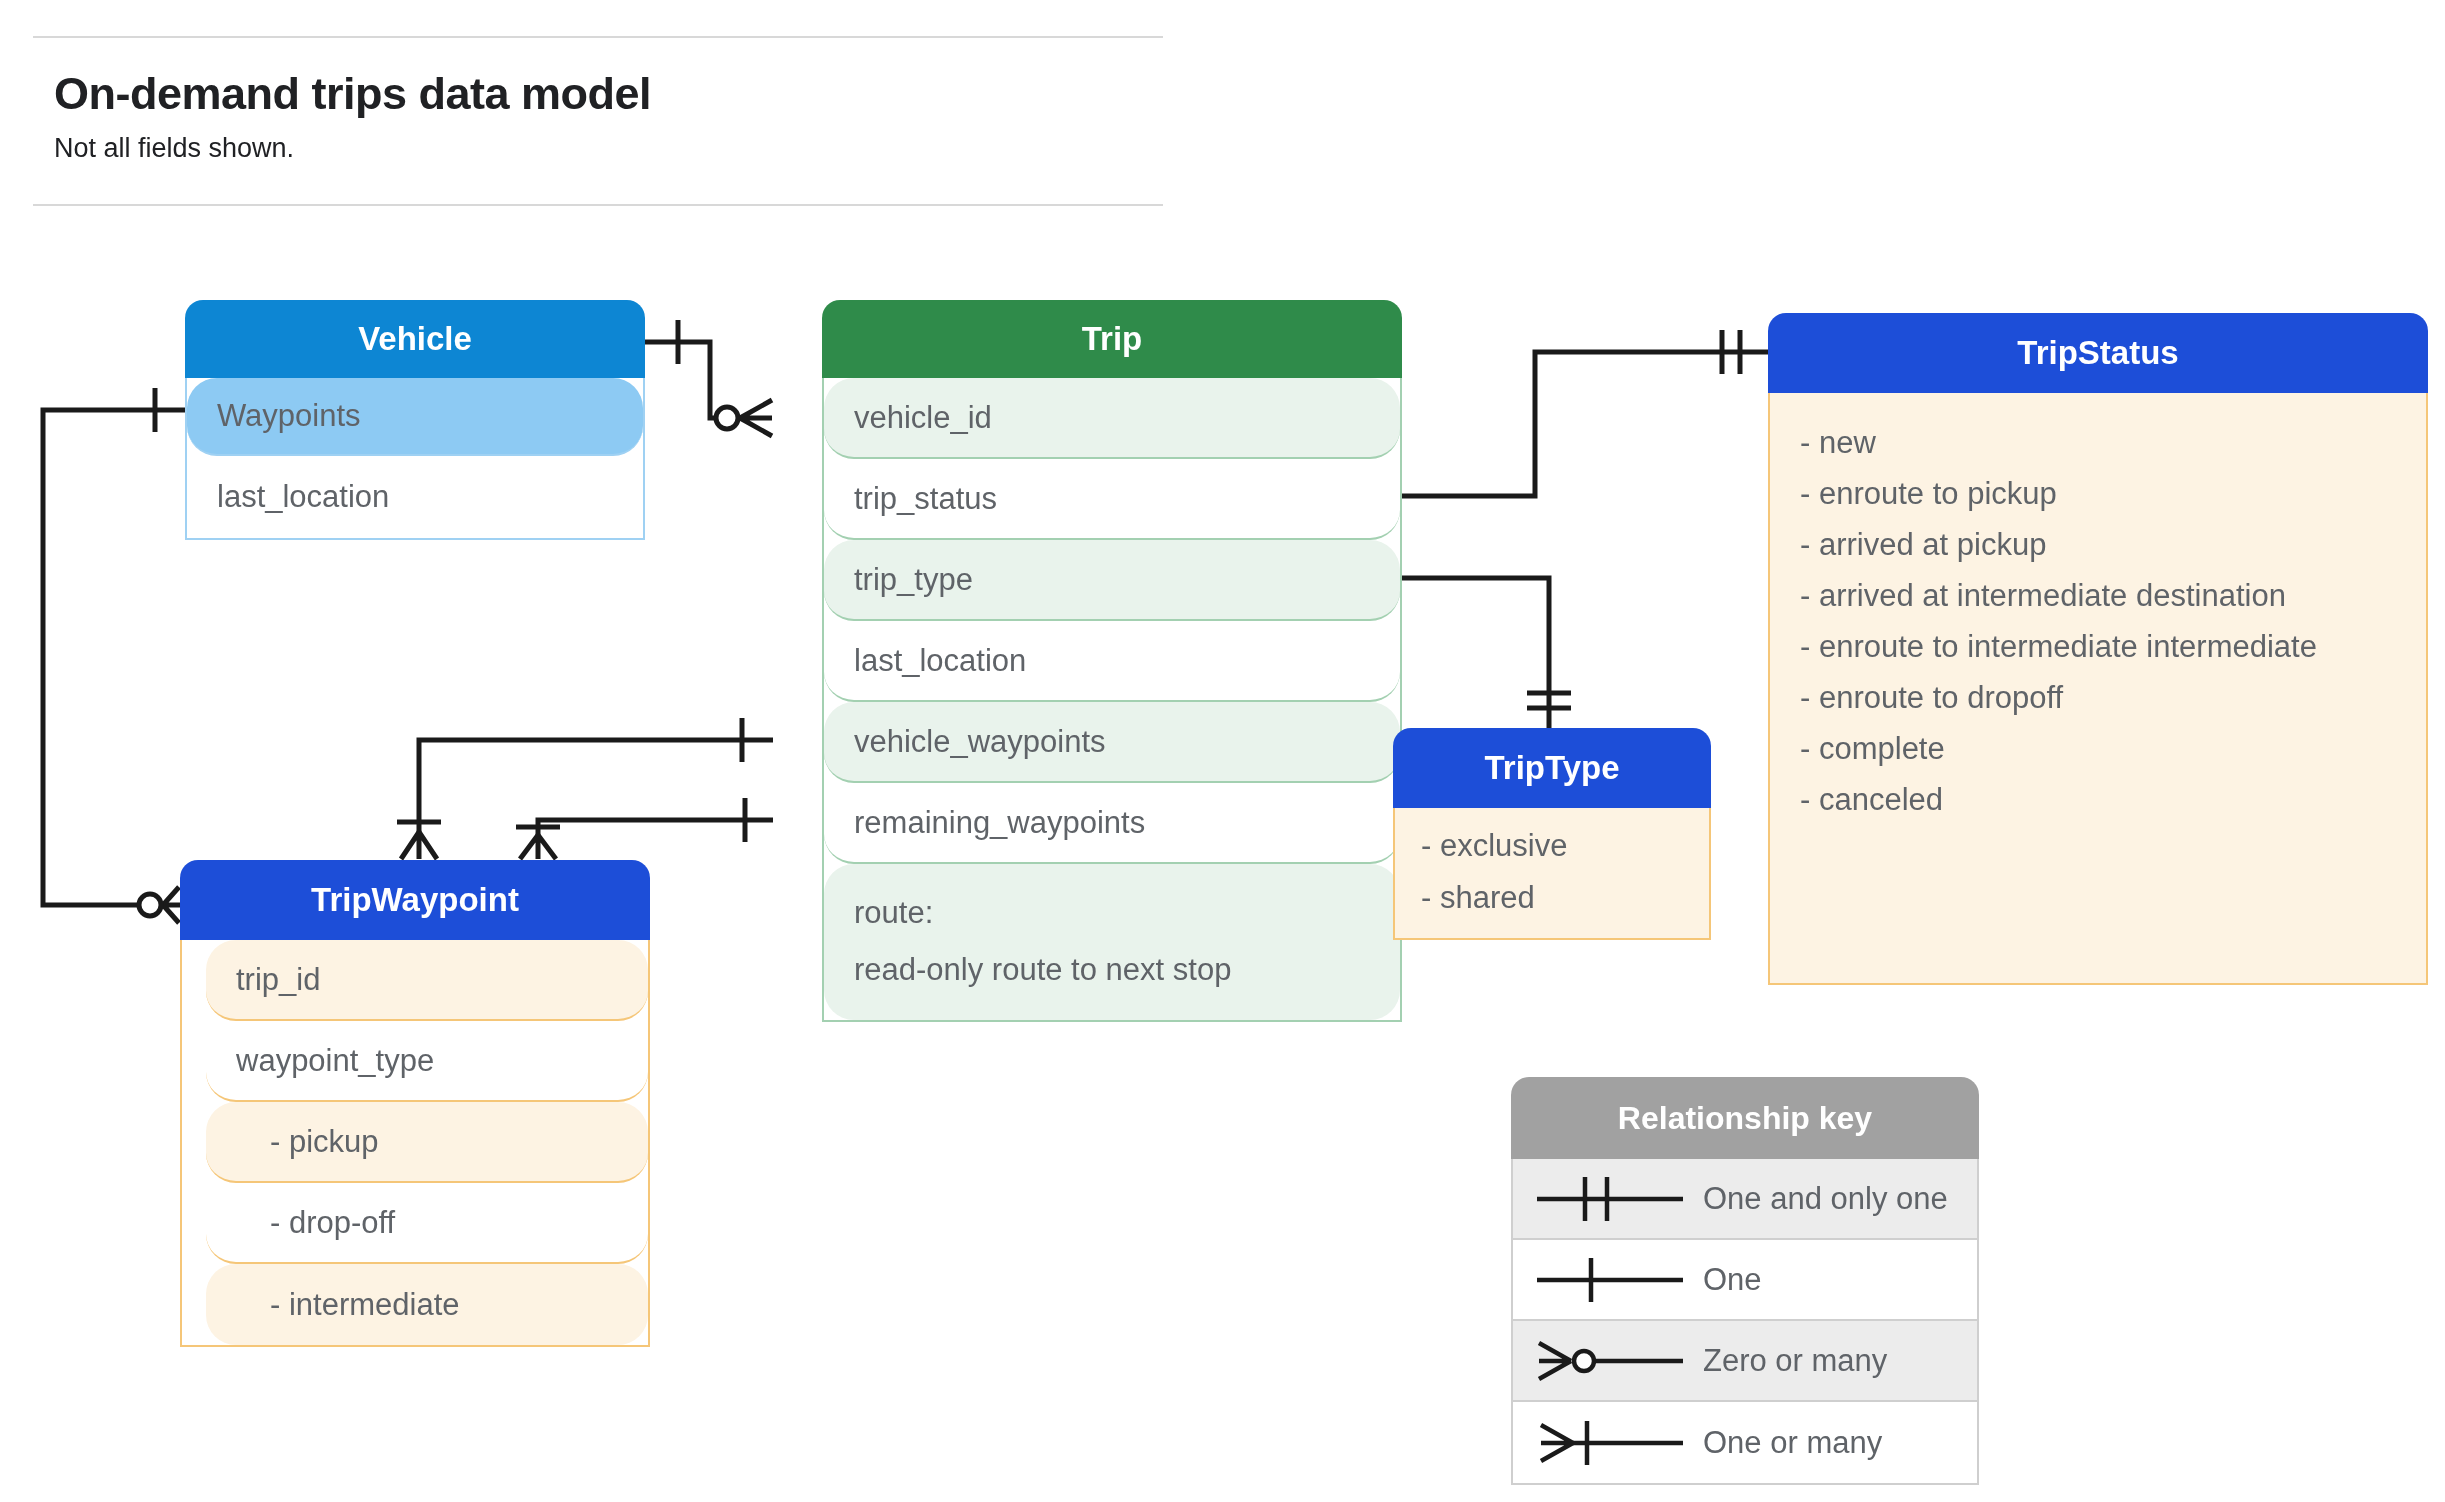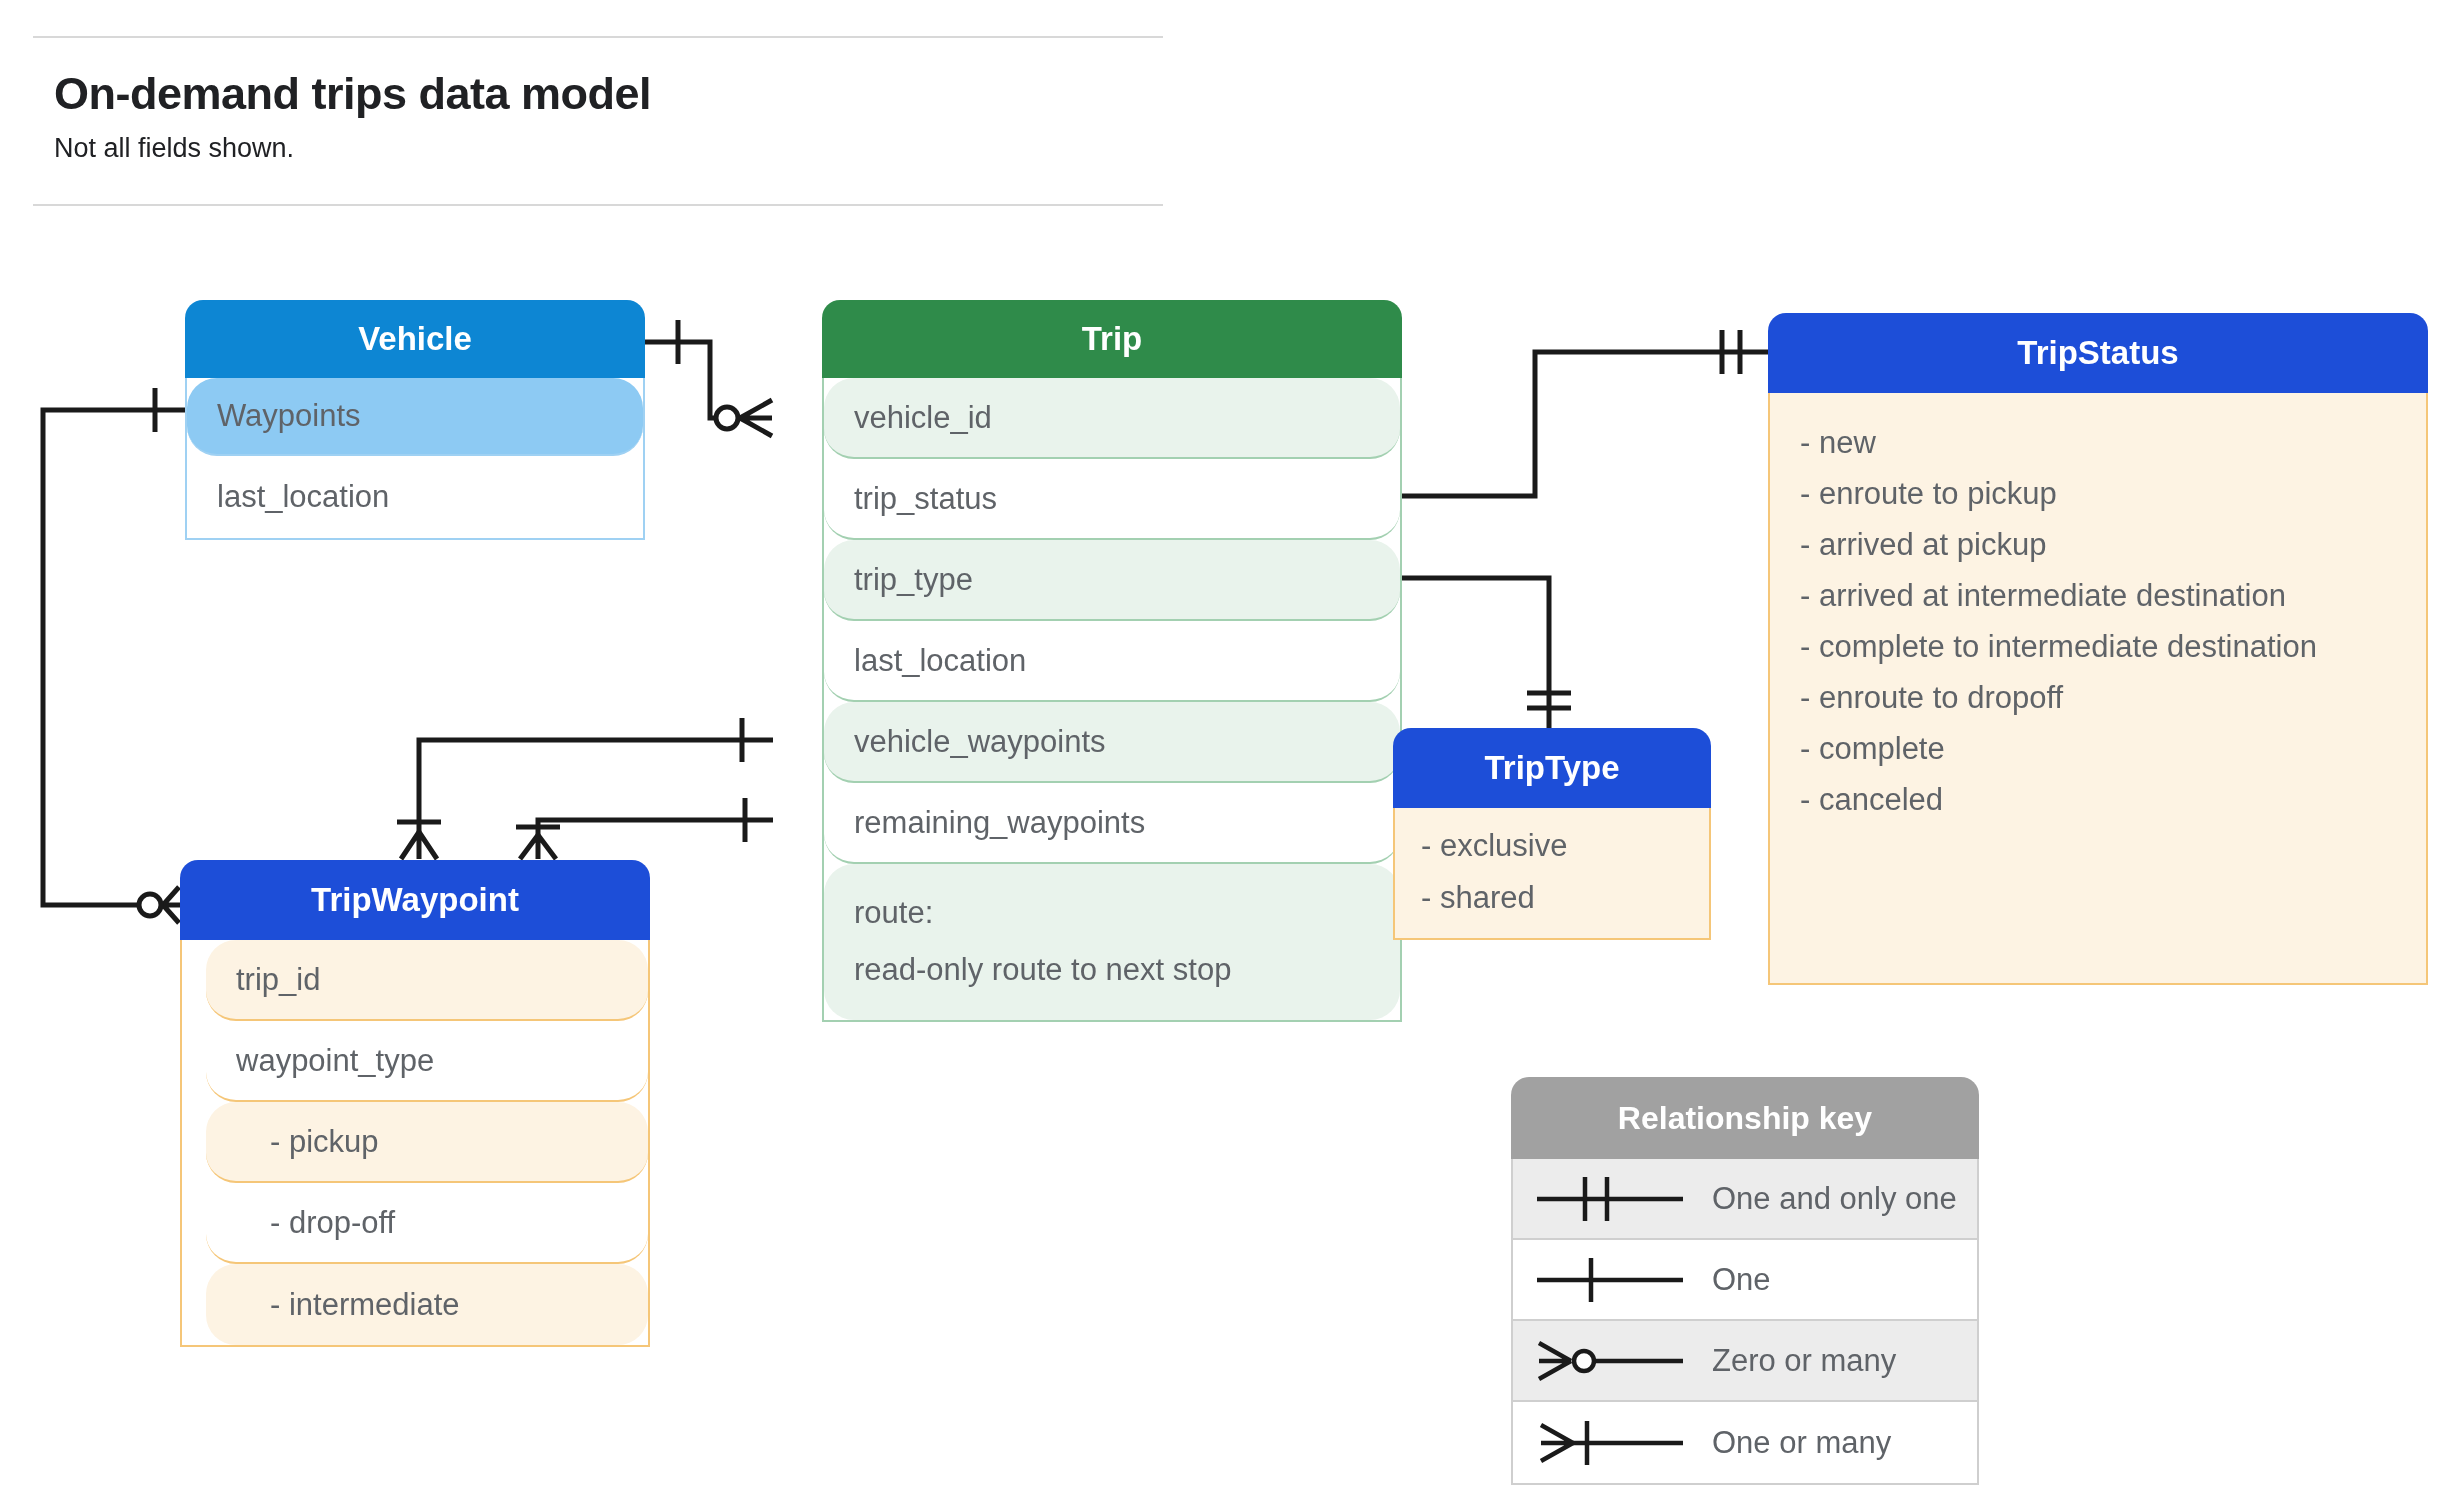--- a/index.html
+++ b/index.html
@@ -68,21 +68,21 @@
 
   
   .legend{position:absolute;left:1511px;top:1077px;width:468px;}
   .legend .ehead{height:82px;background:#a1a1a1;border-radius:18px 18px 0 0;font-size:32px;}
   .legend .erows{border:2px solid #cfcfcf;border-top:none;}
   .legend .lrow{height:81px;display:flex;align-items:center;border-bottom:2px solid #cfcfcf;box-sizing:border-box;padding-left:16px;}
   .legend .lrow:last-child{border-bottom:none;}
   .legend .lrow .sym{width:160px;height:60px;flex:0 0 160px;}
   .legend .lrow .sym path,.legend .lrow .sym line{stroke:#1a1a1a;stroke-width:4.5;fill:none;}
   .legend .lrow .sym circle{stroke:#1a1a1a;stroke-width:4.5;fill:#ffffff;}
-  .legend .lrow span{font-size:31px;color:#5f6368;margin-left:23px;}
+  .legend .lrow span{font-size:31px;color:#5f6368;margin-left:14px;}
   .row-tint-gray{background:#ececec;}
 </style>
 </head>
 <body>
 
 <div class="canvas">
 
   <div class="rule rule-top"></div>
   <div class="page-title">On-demand trips data model</div>
   <div class="page-subtitle">Not all fields shown.</div>
@@ -159,21 +159,21 @@
     </div>
   </div>
 
   <div class="entity orange tripstatus">
     <div class="ehead">TripStatus</div>
     <div class="ebody erows">
       <div>- new</div>
       <div>- enroute to pickup</div>
       <div>- arrived at pickup</div>
       <div>- arrived at intermediate destination</div>
-      <div>- complete to intermediate destination</div>
+      <div>- enroute to intermediate intermediate</div>
       <div>- enroute to dropoff</div>
       <div>- complete</div>
       <div>- canceled</div>
     </div>
   </div>
 
   <div class="entity orange triptype">
     <div class="ehead">TripType</div>
     <div class="ebody erows">
       <div>- exclusive</div>

